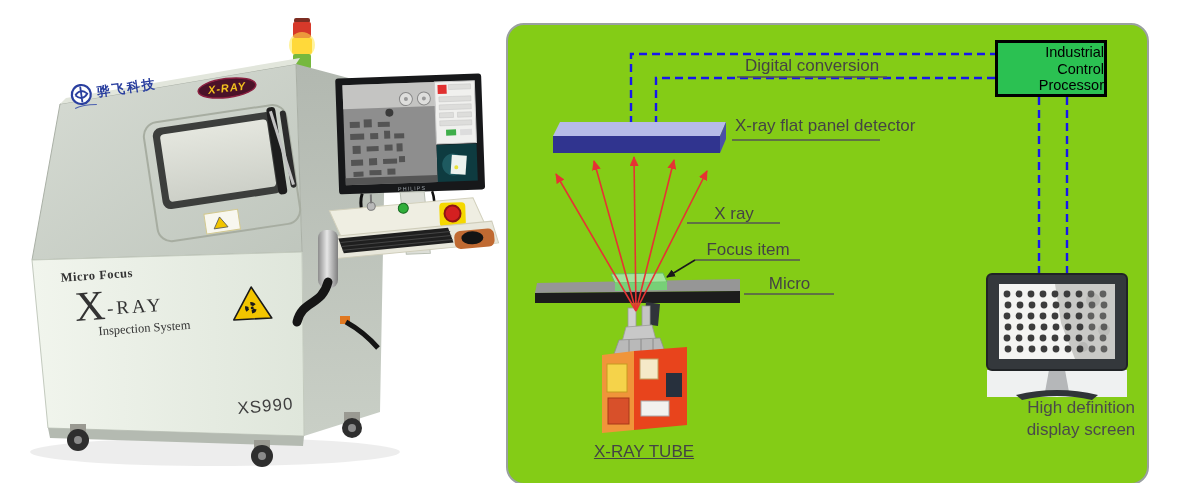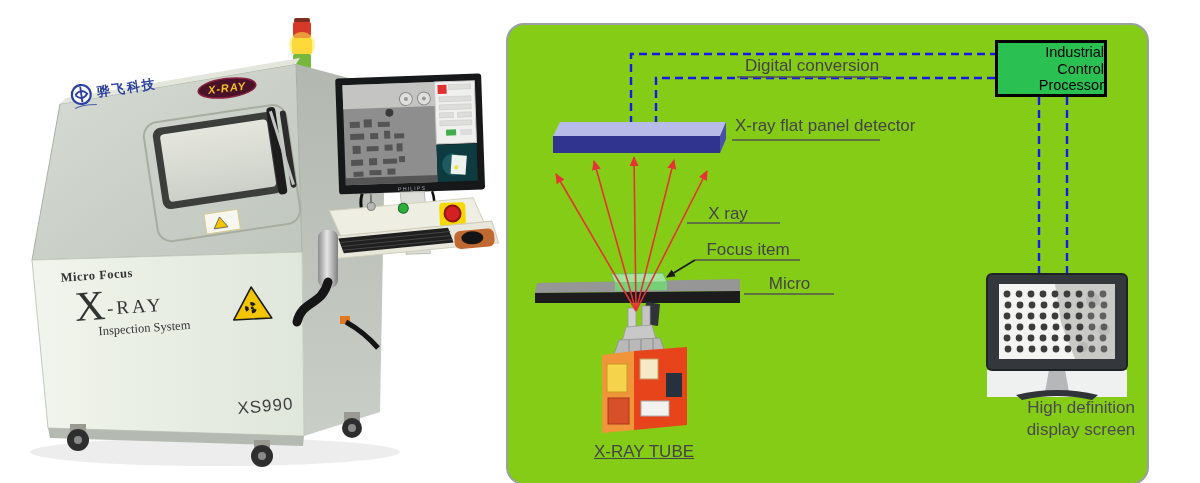--- a/index.html
+++ b/index.html
@@ -335,21 +335,21 @@
             <circle cx="560" cy="324" r="3.4"></circle>
             <circle cx="572" cy="324" r="3.4"></circle>
             <circle cx="584" cy="324" r="3.4" opacity="0.75"></circle>
             <circle cx="596" cy="324" r="3.4" opacity="0.75"></circle>
           </g>
       </g>
     </svg>
 
     <div class="lbl ctr" style="left:229px;top:31px;width:150px;">Digital conversion</div>
     <div class="lbl" style="left:227px;top:91px;">X-ray flat panel detector</div>
-    <div class="lbl ctr" style="left:173px;top:179px;width:94px;">X ray</div>
+    <div class="lbl ctr" style="left:179px;top:179px;width:94px;">X ray</div>
     <div class="lbl ctr" style="left:187px;top:215px;width:106px;">Focus item</div>
     <div class="lbl ctr" style="left:236px;top:249px;width:91px;">Micro</div>
     <div class="lbl ctr" style="left:56px;top:417px;width:160px;text-decoration:underline;">X-RAY TUBE</div>
 
     <div id="procBox">
       <span>Industrial</span>
       <span>Control</span>
       <span>Processor</span>
     </div>
 

